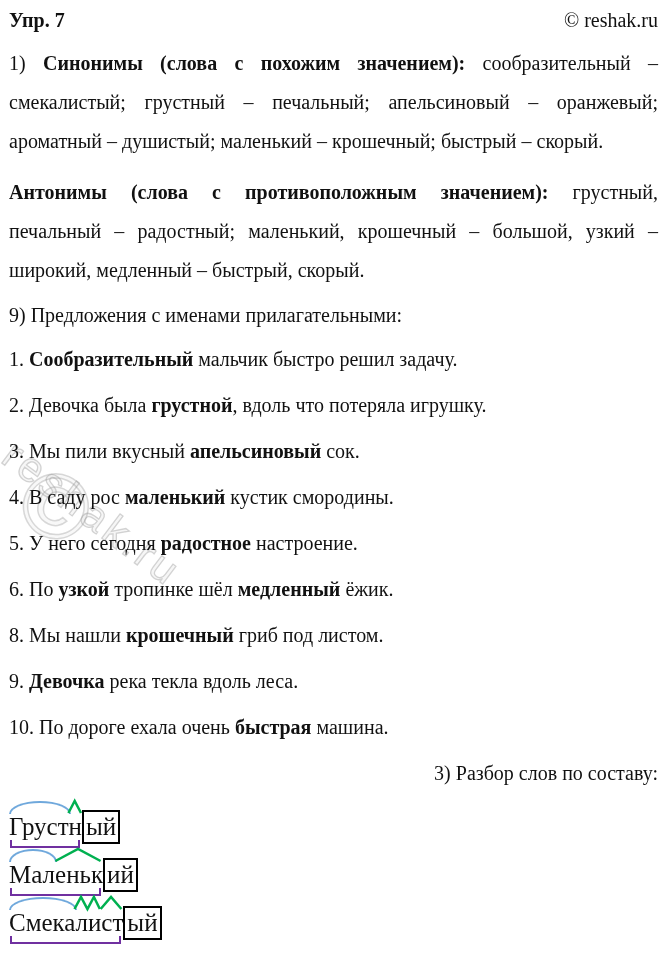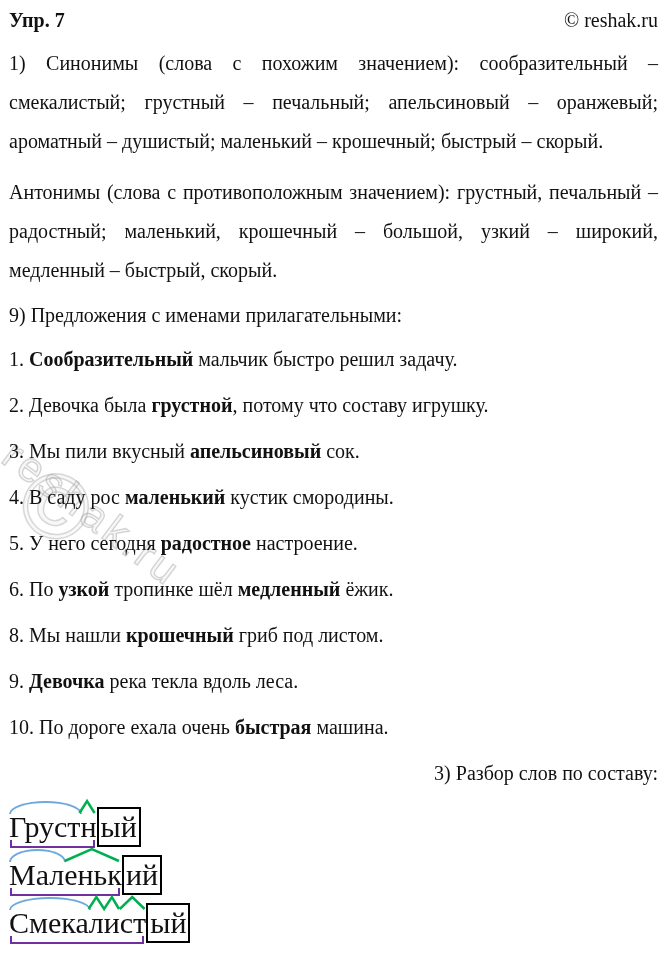--- a/index.html
+++ b/index.html
@@ -35,21 +35,21 @@
   .exercise { font-weight: bold; }
   .copyright { font-weight: normal; margin-left: 28px; }
 
   
   .para {
     font-size: 20px;
     line-height: 39px;
     text-align: justify;
     margin: 12px 0 0 0;
   }
-  .para b { font-weight: normal; }
+  .para b { font-weight: bold; }
 
   
   .line {
     font-size: 20px;
     line-height: 22px;
     margin: 20px 0 0 0;
   }
   #part2-title { margin-top: 14px; }
   #part3-title { margin-top: 24px; text-align: right; }
 
@@ -57,21 +57,21 @@
     font-size: 20px;
     line-height: 22px;
     margin: 24px 0 0 0;
   }
   #sentences .sentence:first-child { margin-top: 22px; }
 
   
   .morph-row {
     height: 34px;
     padding-top: 14px;
-    font-size: 30px;
+    font-size: 25px;
     line-height: 29px;
     white-space: nowrap;
   }
   .morph-row:first-child { margin-top: 14px; }
   .mstem {
     position: relative;
     display: inline-block;
   }
   .mstem::after {            
     content: '';
@@ -169,21 +169,21 @@
   </div>
 
   <p class="para"><span>1) </span><b>Синонимы (слова с похожим значением):</b><span> сообразительный – смекалистый; грустный – печальный; апельсиновый – оранжевый; ароматный – душистый; маленький – крошечный; быстрый – скорый.</span></p>
 
   <p class="para"><b>Антонимы (слова с противоположным значением):</b><span> грустный, печальный – радостный; маленький, крошечный – большой, узкий – широкий, медленный – быстрый, скорый.</span></p>
 
   <p class="line" id="part2-title">9) Предложения с именами прилагательными:</p>
 
   <div id="sentences">
       <p class="sentence"><span>1. </span><b>Сообразительный</b><span> мальчик быстро решил задачу.</span></p>
-      <p class="sentence"><span>2. Девочка была </span><b>грустной</b><span>, потому что составу игрушку.</span></p>
+      <p class="sentence"><span>2. Девочка была </span><b>грустной</b><span>, вдоль что потеряла игрушку.</span></p>
       <p class="sentence"><span>3. Мы пили вкусный </span><b>апельсиновый</b><span> сок.</span></p>
       <p class="sentence"><span>4. В саду рос </span><b>маленький</b><span> кустик смородины.</span></p>
       <p class="sentence"><span>5. У него сегодня </span><b>радостное</b><span> настроение.</span></p>
       <p class="sentence"><span>6. По </span><b>узкой</b><span> тропинке шёл </span><b>медленный</b><span> ёжик.</span></p>
       <p class="sentence"><span>8. Мы нашли </span><b>крошечный</b><span> гриб под листом.</span></p>
       <p class="sentence"><span>9. </span><b>Девочка</b><span> река текла вдоль леса.</span></p>
       <p class="sentence"><span>10. По дороге ехала очень </span><b>быстрая</b><span> машина.</span></p>
     </div>
 
   <p class="line" id="part3-title">3) Разбор слов по составу:</p>

